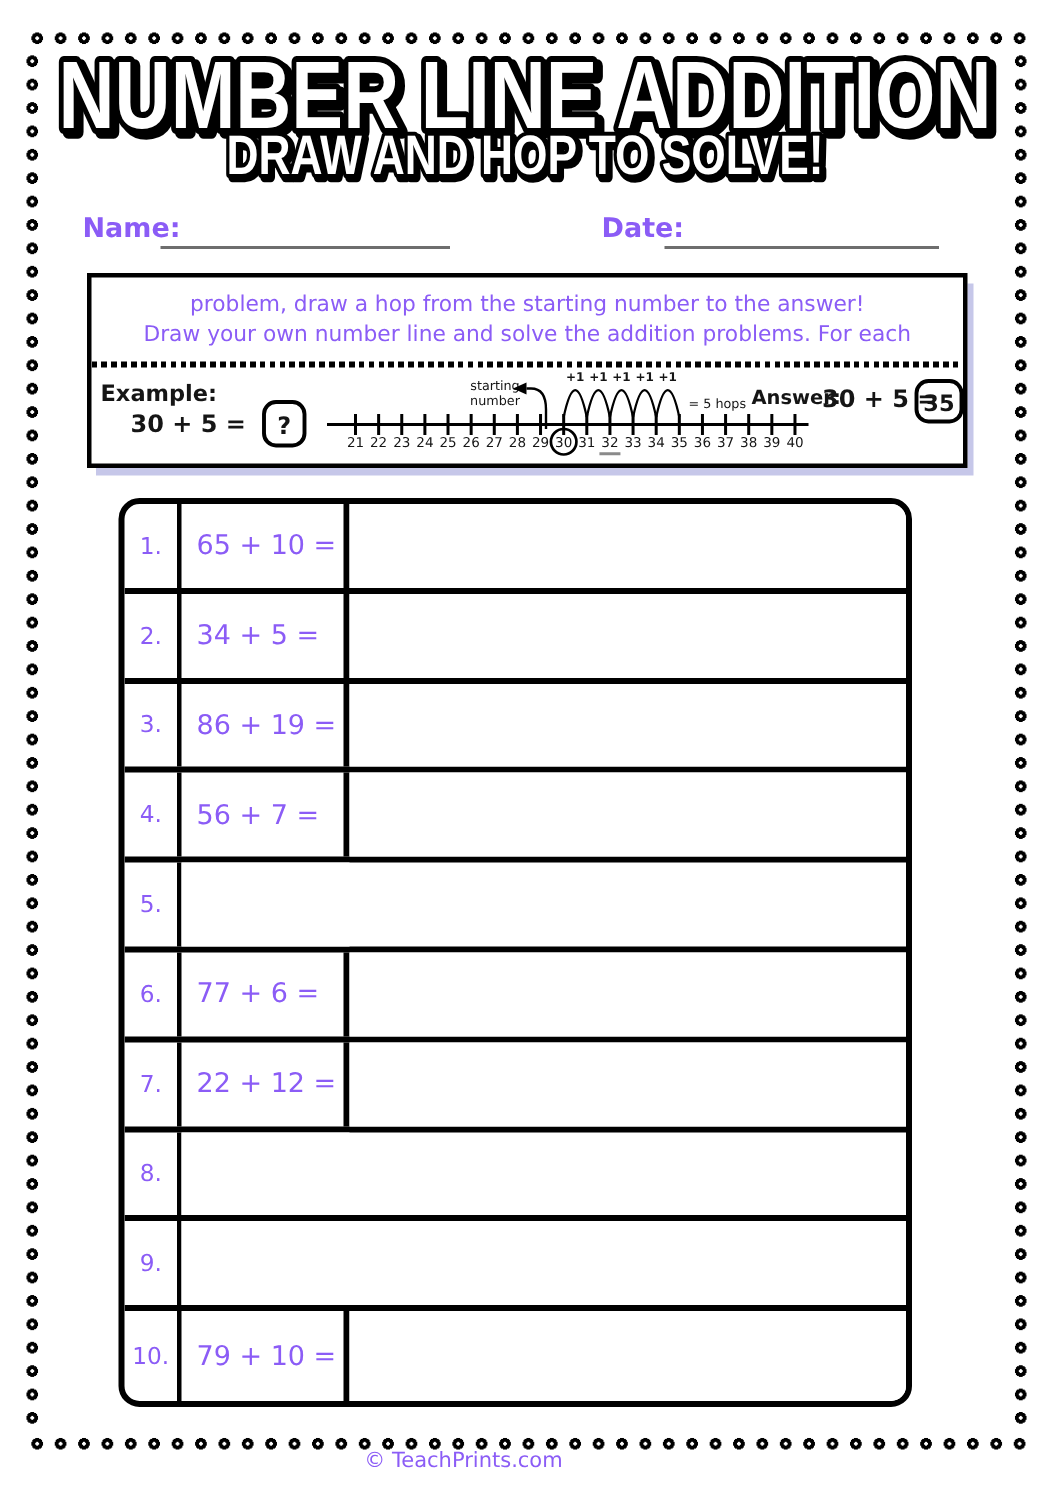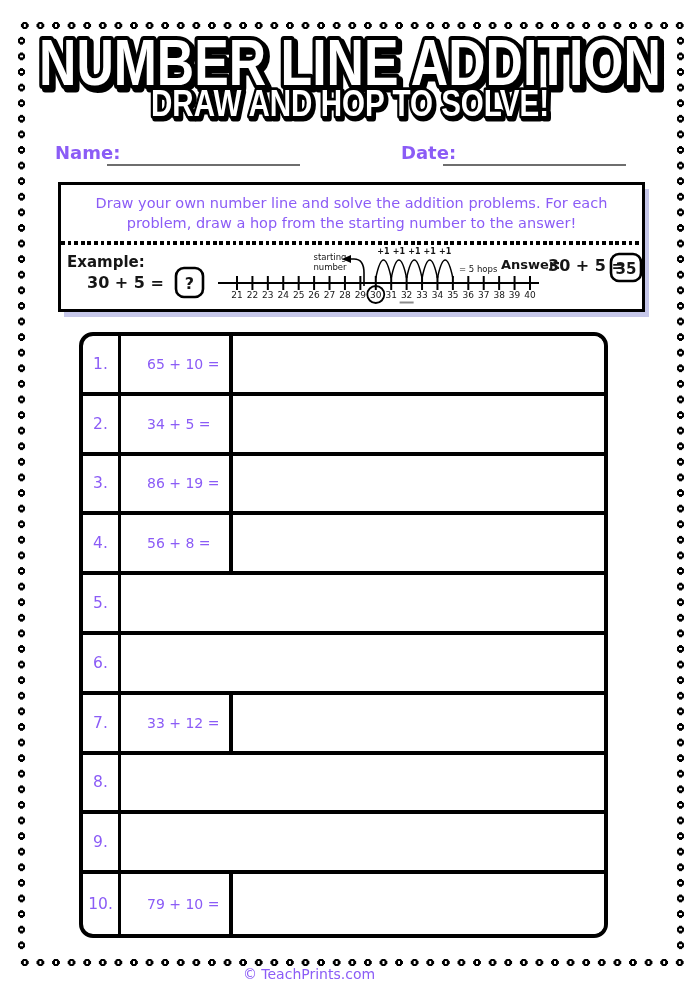--- a/index.html
+++ b/index.html
@@ -69,21 +69,21 @@
   
   .ptable{
     position:absolute;left:79px;top:332px;width:529px;height:606px;
     border:4px solid #000;border-radius:14px;box-sizing:border-box;
     display:grid;grid-template-rows:repeat(10,1fr);overflow:hidden;background:#fff;
   }
   .prow{display:grid;grid-template-columns:38px 112px 1fr;border-bottom:4.5px solid #000;}
   .prow:last-child{border-bottom:none;}
   .cell{display:flex;align-items:center;}
   .cell.num{justify-content:center;border-right:3px solid #000;font-size:15.5px;font-weight:500;}
-  .cell.expr{padding-left:26px;border-right:4px solid #000;font-size:14px;font-weight:500;}
+  .cell.expr{padding-left:10px;border-right:4px solid #000;font-size:18px;font-weight:500;}
   .cell.ans{background:#fff;}
 
   
   .footer{position:absolute;left:0;top:966px;width:618px;text-align:center;font-size:14px;}
 </style>
 </head>
 <body>
 
 <div class="page">
 
@@ -101,22 +101,22 @@
 
   <div class="name-date">
     <span class="nd-label lbl-name">Name:</span>
     <span class="writein line-name"></span>
     <span class="nd-label lbl-date">Date:</span>
     <span class="writein line-date"></span>
   </div>
 
   <div class="instruction-box">
     <p class="instructions">
+      <span>problem, draw a hop from the starting number to the answer!</span>
       <span>Draw your own number line and solve the addition problems. For each</span>
-      <span>problem, draw a hop from the starting number to the answer!</span>
     </p>
     <div class="dotted-divider"></div>
 
     <svg class="example-svg" id="example-svg" viewBox="0 0 581 62">
 
       <text class="ex-label" x="6" y="20">Example:</text>
       <text class="ex-problem" x="26" y="41">30 + 5 =</text>
       <rect class="ex-box" x="115" y="21" width="27" height="29" rx="8"></rect>
       <text class="ex-q" x="128.5" y="42">?</text>
 
@@ -206,37 +206,38 @@
     </div>
 
     <div class="prow">
       <div class="cell num">3.</div>
       <div class="cell expr">86 + 19 =</div>
       <div class="cell ans"></div>
     </div>
 
     <div class="prow">
       <div class="cell num">4.</div>
-      <div class="cell expr">56 + 8 =</div>
+      <div class="cell expr">56 + 7 =</div>
       <div class="cell ans"></div>
     </div>
 
     <div class="prow">
       <div class="cell num">5.</div>
       <div class="cell ans"></div>
     </div>
 
     <div class="prow">
       <div class="cell num">6.</div>
+      <div class="cell expr">77 + 6 =</div>
       <div class="cell ans"></div>
     </div>
 
     <div class="prow">
       <div class="cell num">7.</div>
-      <div class="cell expr">33 + 12 =</div>
+      <div class="cell expr">22 + 12 =</div>
       <div class="cell ans"></div>
     </div>
 
     <div class="prow">
       <div class="cell num">8.</div>
       <div class="cell ans"></div>
     </div>
 
     <div class="prow">
       <div class="cell num">9.</div>

